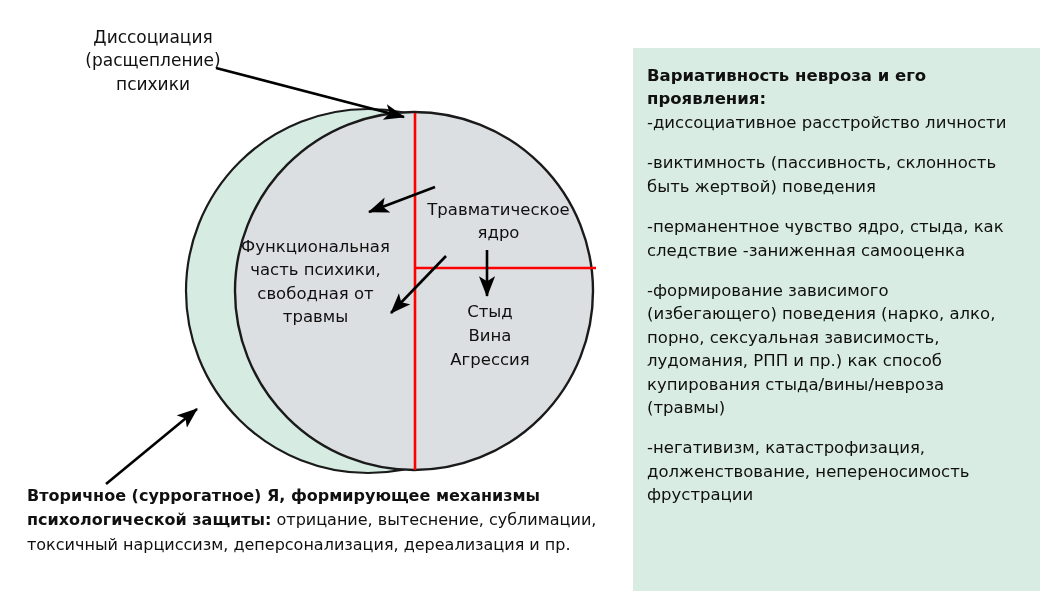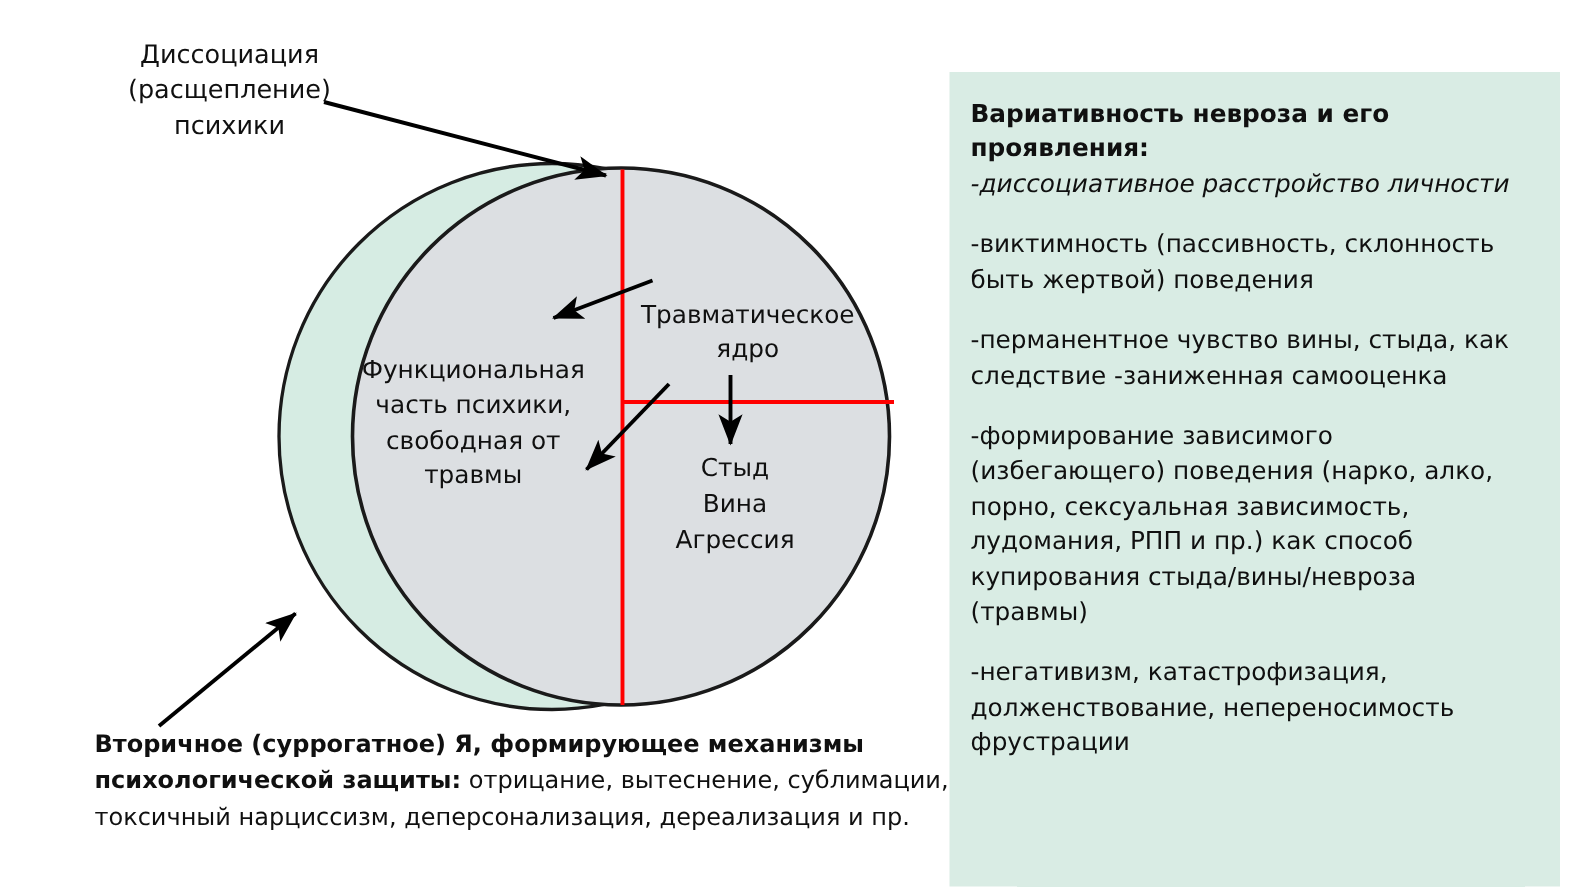--- a/index.html
+++ b/index.html
@@ -67,21 +67,20 @@
 
   #caption-bottom {
     position: absolute;
     left: 14px;
     top: 484px;
     width: 592px;
     font-size: 16px;
     line-height: 1.52;
     text-align: left;
     color: #101010;
-    margin-left: 36px;
   }
   #caption-bottom .bold {
     font-weight: bold;
   }
 
   
   #right-panel {
     position: absolute;
     left: 633px;
     top: 8px;
@@ -101,21 +100,20 @@
   }
   #right-panel .rp-item {
     font-size: 16.5px;
     line-height: 1.42;
     margin-top: 0px;
     margin-bottom: 17px;
     color: #101010;
   }
   #right-panel .rp-item.first {
     margin-bottom: 17px;
-    font-style: italic;
   }
 </style>
 </head>
 <body>
 
 <div id="diagram-panel">
 
   <svg id="diagram-svg" width="620" height="591" viewBox="0 0 620 591">
     <defs>
       <marker id="arrowhead" markerWidth="9" markerHeight="9" refX="7.6" refY="3.1" orient="auto" markerUnits="strokeWidth">
@@ -160,16 +158,16 @@
 
   <div id="caption-bottom">
     <span class="bold">Вторичное (суррогатное) Я, формирующее механизмы психологической защиты:</span><span> отрицание, вытеснение, сублимации, токсичный нарциссизм, деперсонализация, дереализация и пр.</span>
   </div>
 </div>
 
 <div id="right-panel" style="background: rgb(217, 236, 228);">
   <div class="rp-title">Вариативность невроза и его проявления:</div>
   <div class="rp-item first">-диссоциативное расстройство личности</div>
   <div class="rp-item">-виктимность (пассивность, склонность быть жертвой) поведения</div>
-  <div class="rp-item">-перманентное чувство вины, стыда, как следствие -заниженная самооценка</div>
+  <div class="rp-item">-перманентное чувство ядро, стыда, как следствие -заниженная самооценка</div>
   <div class="rp-item">-формирование зависимого (избегающего) поведения (нарко, алко, порно, сексуальная зависимость, лудомания, РПП и пр.) как способ купирования стыда/вины/невроза (травмы)</div>
   <div class="rp-item">-негативизм, катастрофизация, долженствование, непереносимость фрустрации</div>
 </div>
 
 </body></html>

